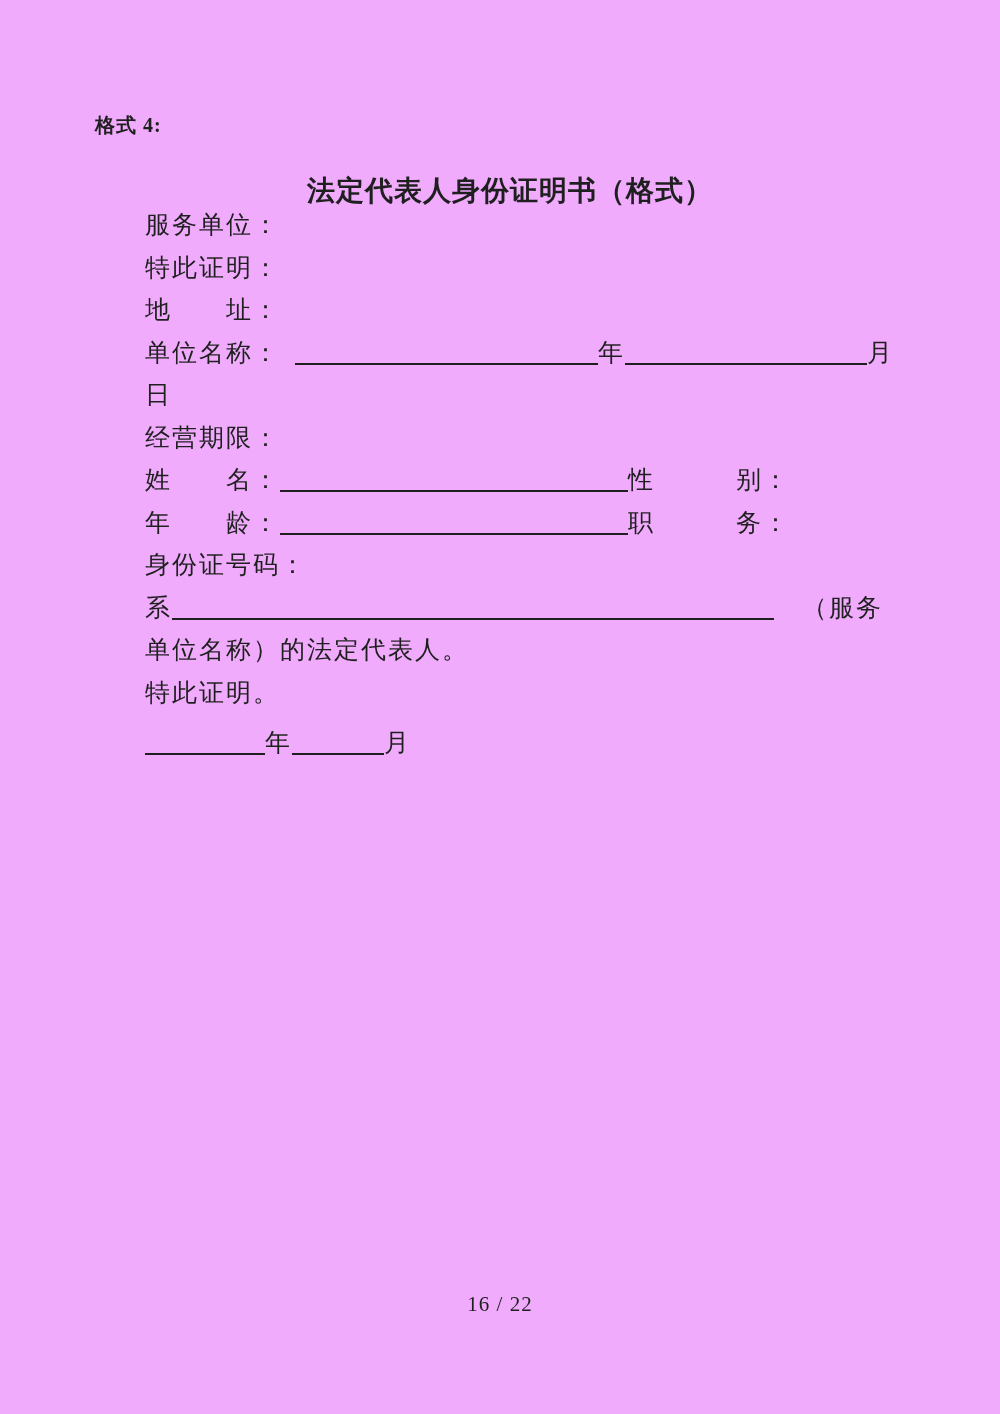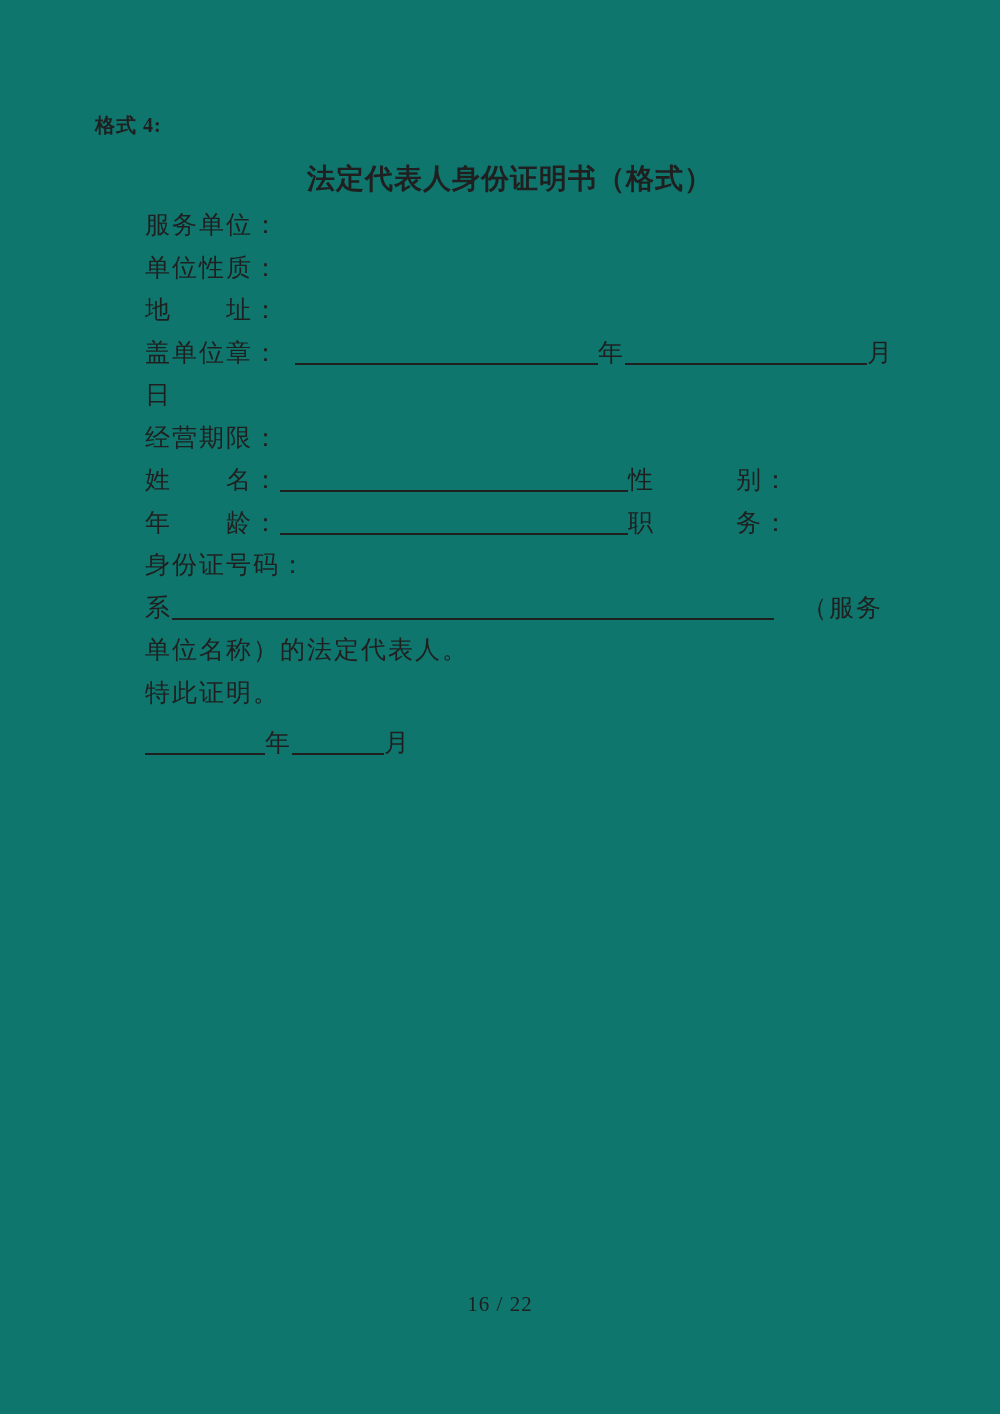--- a/index.html
+++ b/index.html
@@ -5,39 +5,39 @@
   html, body {
     margin: 0;
     padding: 0;
     background: #e8e8e8;
   }
   .page {
     position: relative;
     width: 1000px;
     height: 1414px;
     margin: 0 auto;
-    background: #0f766e;
+    background: #f0abfc;
     font-family: "Liberation Serif", "DejaVu Serif", serif;
     color: #1f1f1f;
     overflow: hidden;
   }
   .format-label {
     position: absolute;
     top: 112px;
     left: 95px;
     font-size: 20px;
     font-weight: bold;
     letter-spacing: 1px;
   }
   .doc-title {
     position: absolute;
     top: 160px;
     left: 95px;
     right: 75px;
-    margin: 0;
+    margin: 12px;
     text-align: center;
     font-size: 28px;
     font-weight: bold;
     letter-spacing: 1px;
   }
   .form-body {
     position: absolute;
     top: 204px;
     left: 145px;
     width: 762px;
@@ -84,29 +84,29 @@
 
   <h1 class="doc-title">法定代表人身份证明书（格式）</h1>
 
   <div class="form-body">
 
     <p>
       <span>服务单位：</span>
     </p>
 
     <p>
-      <span>单位性质：</span>
+      <span>特此证明：</span>
     </p>
 
     <p>
       <span>地　　址：</span>
     </p>
 
     <p>
-      <span class="lbl-est">盖单位章：</span><span class="blank b-est-year"></span><span>年</span><span class="blank b-est-month"></span><span>月</span>
+      <span class="lbl-est">单位名称：</span><span class="blank b-est-year"></span><span>年</span><span class="blank b-est-month"></span><span>月</span>
     </p>
 
     <p>
       <span>日</span>
     </p>
 
     <p>
       <span>经营期限：</span>
     </p>
 

